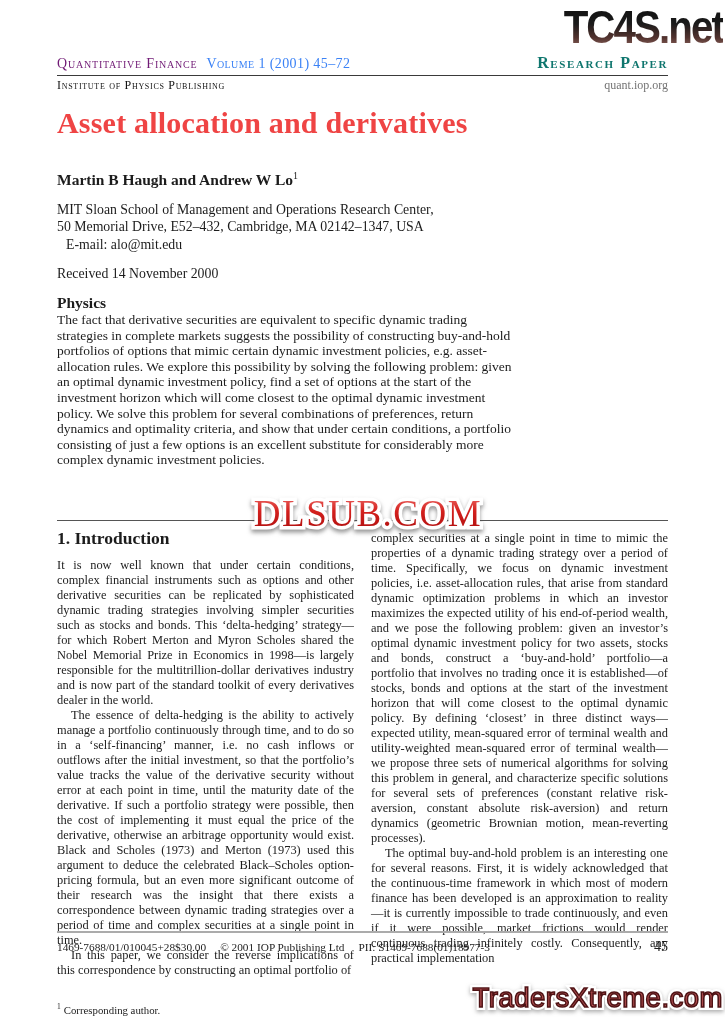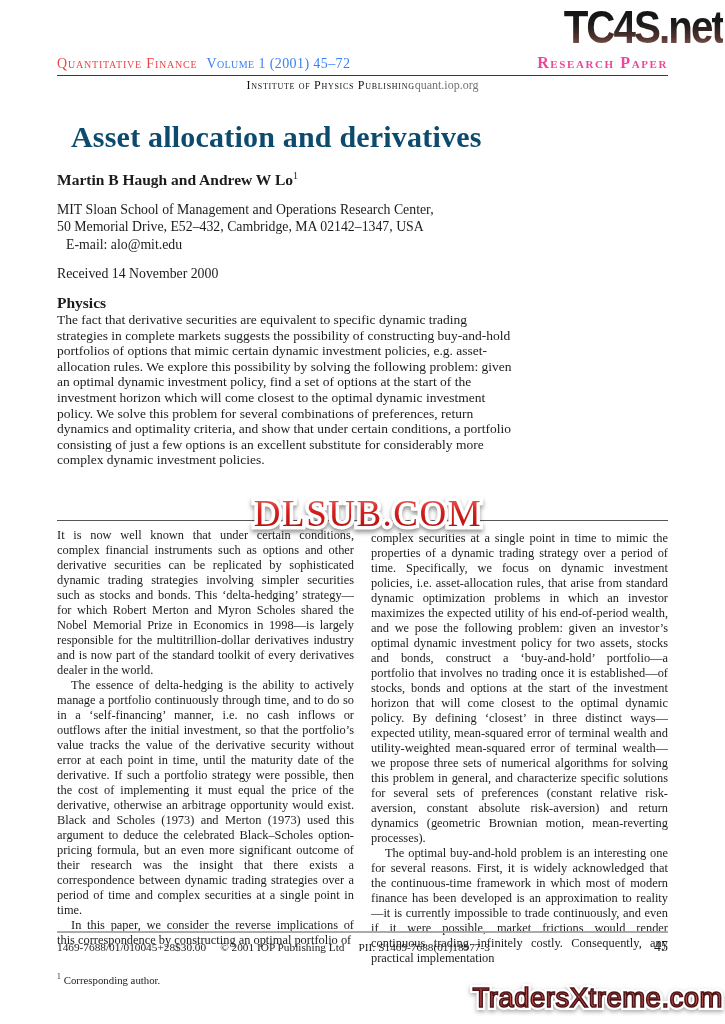--- a/index.html
+++ b/index.html
@@ -5,29 +5,29 @@
   html,body { margin:0; padding:0; background:#888; }
   .page {
     position:relative; width:725px; height:1024px; margin:0 auto;
     background:#ffffff; overflow:hidden;
     font-family:"Liberation Serif", serif; color:#1c1c1c;
   }
 
   
   .masthead { position:absolute; top:54px; left:57px; width:611px; }
   .mast-row1 { display:flex; justify-content:space-between; align-items:baseline; padding-bottom:3px; border-bottom:1px solid #3a3a3a; }
-  .journal-name { font-variant:small-caps; font-size:14px; letter-spacing:0.8px; color:#ef4444; margin-right:9px; }
+  .journal-name { font-variant:small-caps; font-size:14px; letter-spacing:0.8px; color:#701a75; margin-right:9px; }
   .journal-vol  { font-variant:small-caps; font-size:14px; letter-spacing:0.4px; color:#3b82f6; }
-  .paper-type   { font-variant:small-caps; font-weight:bold; font-size:16px; letter-spacing:1.6px; color:#ec4899; }
-  .mast-row2 { display:flex; justify-content:center; align-items:baseline; padding-top:2px; }
+  .paper-type   { font-variant:small-caps; font-weight:bold; font-size:16px; letter-spacing:1.6px; color:#0f766e; }
+  .mast-row2 { display:flex; justify-content:space-between; align-items:baseline; padding-top:2px; }
   .publisher { font-variant:small-caps; font-size:12px; letter-spacing:0.7px; color:#111; }
   .site-url  { font-size:12px; color:#737373; }
 
   
-  .paper-title { position:absolute; top:106px; left:57px; margin:14px; font-size:30px; font-weight:bold; color:#0c4a6e; letter-spacing:0.2px; }
+  .paper-title { position:absolute; top:106px; left:57px; margin:0; font-size:30px; font-weight:bold; color:#ef4444; letter-spacing:0.2px; }
   .authors  { position:absolute; top:170px; left:57px; font-size:15.5px; font-weight:bold; }
   .authors sup { font-size:10px; font-weight:normal; }
   .affil    { position:absolute; top:201px; left:57px; font-size:13.8px; line-height:17px; }
   .email    { position:absolute; top:237px; left:66px; font-size:13.8px; }
   .received { position:absolute; top:266px; left:57px; font-size:13.8px; }
   .abstract-head { position:absolute; top:294px; left:57px; font-size:15.5px; font-weight:bold; }
   .abstract-body { position:absolute; top:312px; left:57px; width:463px; font-size:13.5px; line-height:15.6px; text-align:left; }
 
   
   .divider { position:absolute; top:520px; left:57px; width:611px; height:1px; background:#555; }
@@ -110,20 +110,21 @@
   <div class="email">E-mail: alo@mit.edu</div>
   <div class="received">Received 14 November 2000</div>
 
   <div class="abstract-head">Physics</div>
   <div class="abstract-body">The fact that derivative securities are equivalent to specific dynamic trading strategies in complete markets suggests the possibility of constructing buy-and-hold portfolios of options that mimic certain dynamic investment policies, e.g. asset-allocation rules. We explore this possibility by solving the following problem: given an optimal dynamic investment policy, find a set of options at the start of the investment horizon which will come closest to the optimal dynamic investment policy. We solve this problem for several combinations of preferences, return dynamics and optimality criteria, and show that under certain conditions, a portfolio consisting of just a few options is an excellent substitute for considerably more complex dynamic investment policies.</div>
 
   <div class="divider"></div>
 
   <div class="columns">
     <div class="col col-left">
+      <h2 class="intro-head">1. Introduction</h2>
       <p>It is now well known that under certain conditions, complex financial instruments such as options and other derivative securities can be replicated by sophisticated dynamic trading strategies involving simpler securities such as stocks and bonds.  This ‘delta-hedging’ strategy—for which Robert Merton and Myron Scholes shared the Nobel Memorial Prize in Economics in 1998—is largely responsible for the multitrillion-dollar derivatives industry and is now part of the standard toolkit of every derivatives dealer in the world.</p>
       <p class="indent">The essence of delta-hedging is the ability to actively manage a portfolio continuously through time, and to do so in a ‘self-financing’ manner, i.e. no cash inflows or outflows after the initial investment, so that the portfolio’s value tracks the value of the derivative security without error at each point in time, until the maturity date of the derivative.  If such a portfolio strategy were possible, then the cost of implementing it must equal the price of the derivative, otherwise an arbitrage opportunity would exist. Black and Scholes (1973) and Merton (1973) used this argument to deduce the celebrated Black–Scholes option-pricing formula, but an even more significant outcome of their research was the insight that there exists a correspondence between dynamic trading strategies over a period of time and complex securities at a single point in time.</p>
       <p class="indent">In this paper, we consider the reverse implications of this correspondence by constructing an optimal portfolio of</p>
       <div class="footnote">
         <sup>1</sup><span>Corresponding author.</span>
       </div>
     </div>
     <div class="col col-right">
       <p>complex securities at a single point in time to mimic the properties of a dynamic trading strategy over a period of time.  Specifically, we focus on dynamic investment policies, i.e. asset-allocation rules, that arise from standard dynamic optimization problems in which an investor maximizes the expected utility of his end-of-period wealth, and we pose the following problem: given an investor’s optimal dynamic investment policy for two assets, stocks and bonds, construct a ‘buy-and-hold’ portfolio—a portfolio that involves no trading once it is established—of stocks, bonds and options at the start of the investment horizon that will come closest to the optimal dynamic policy.  By defining ‘closest’ in three distinct ways—expected utility, mean-squared error of terminal wealth and utility-weighted mean-squared error of terminal wealth—we propose three sets of numerical algorithms for solving this problem in general, and characterize specific solutions for several sets of preferences (constant relative risk-aversion, constant absolute risk-aversion) and return dynamics (geometric Brownian motion, mean-reverting processes).</p>
       <p class="indent">The optimal buy-and-hold problem is an interesting one for several reasons.  First, it is widely acknowledged that the continuous-time framework in which most of modern finance has been developed is an approximation to reality—it is currently impossible to trade continuously, and even if it were possible, market frictions would render continuous trading infinitely costly. Consequently, any practical implementation</p>

